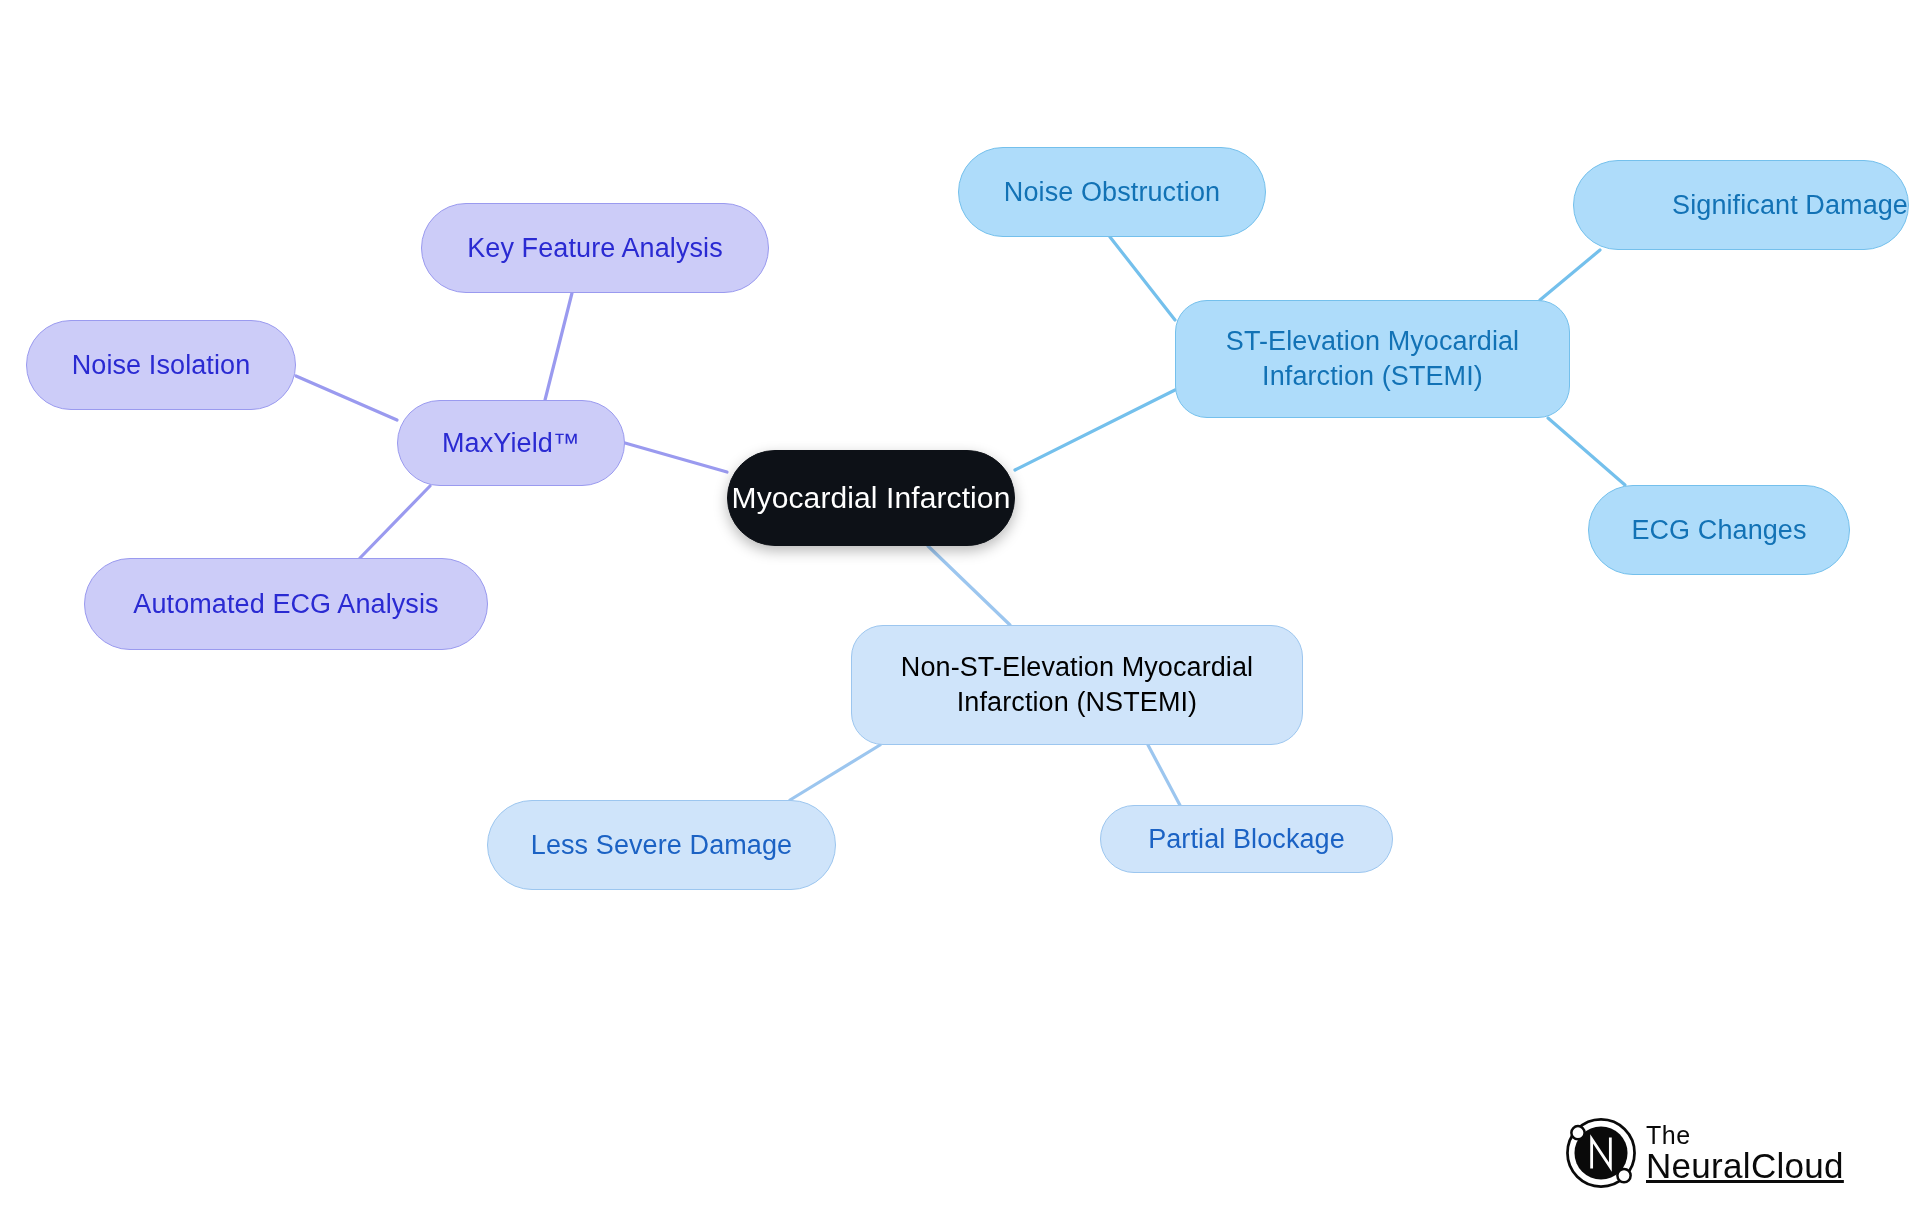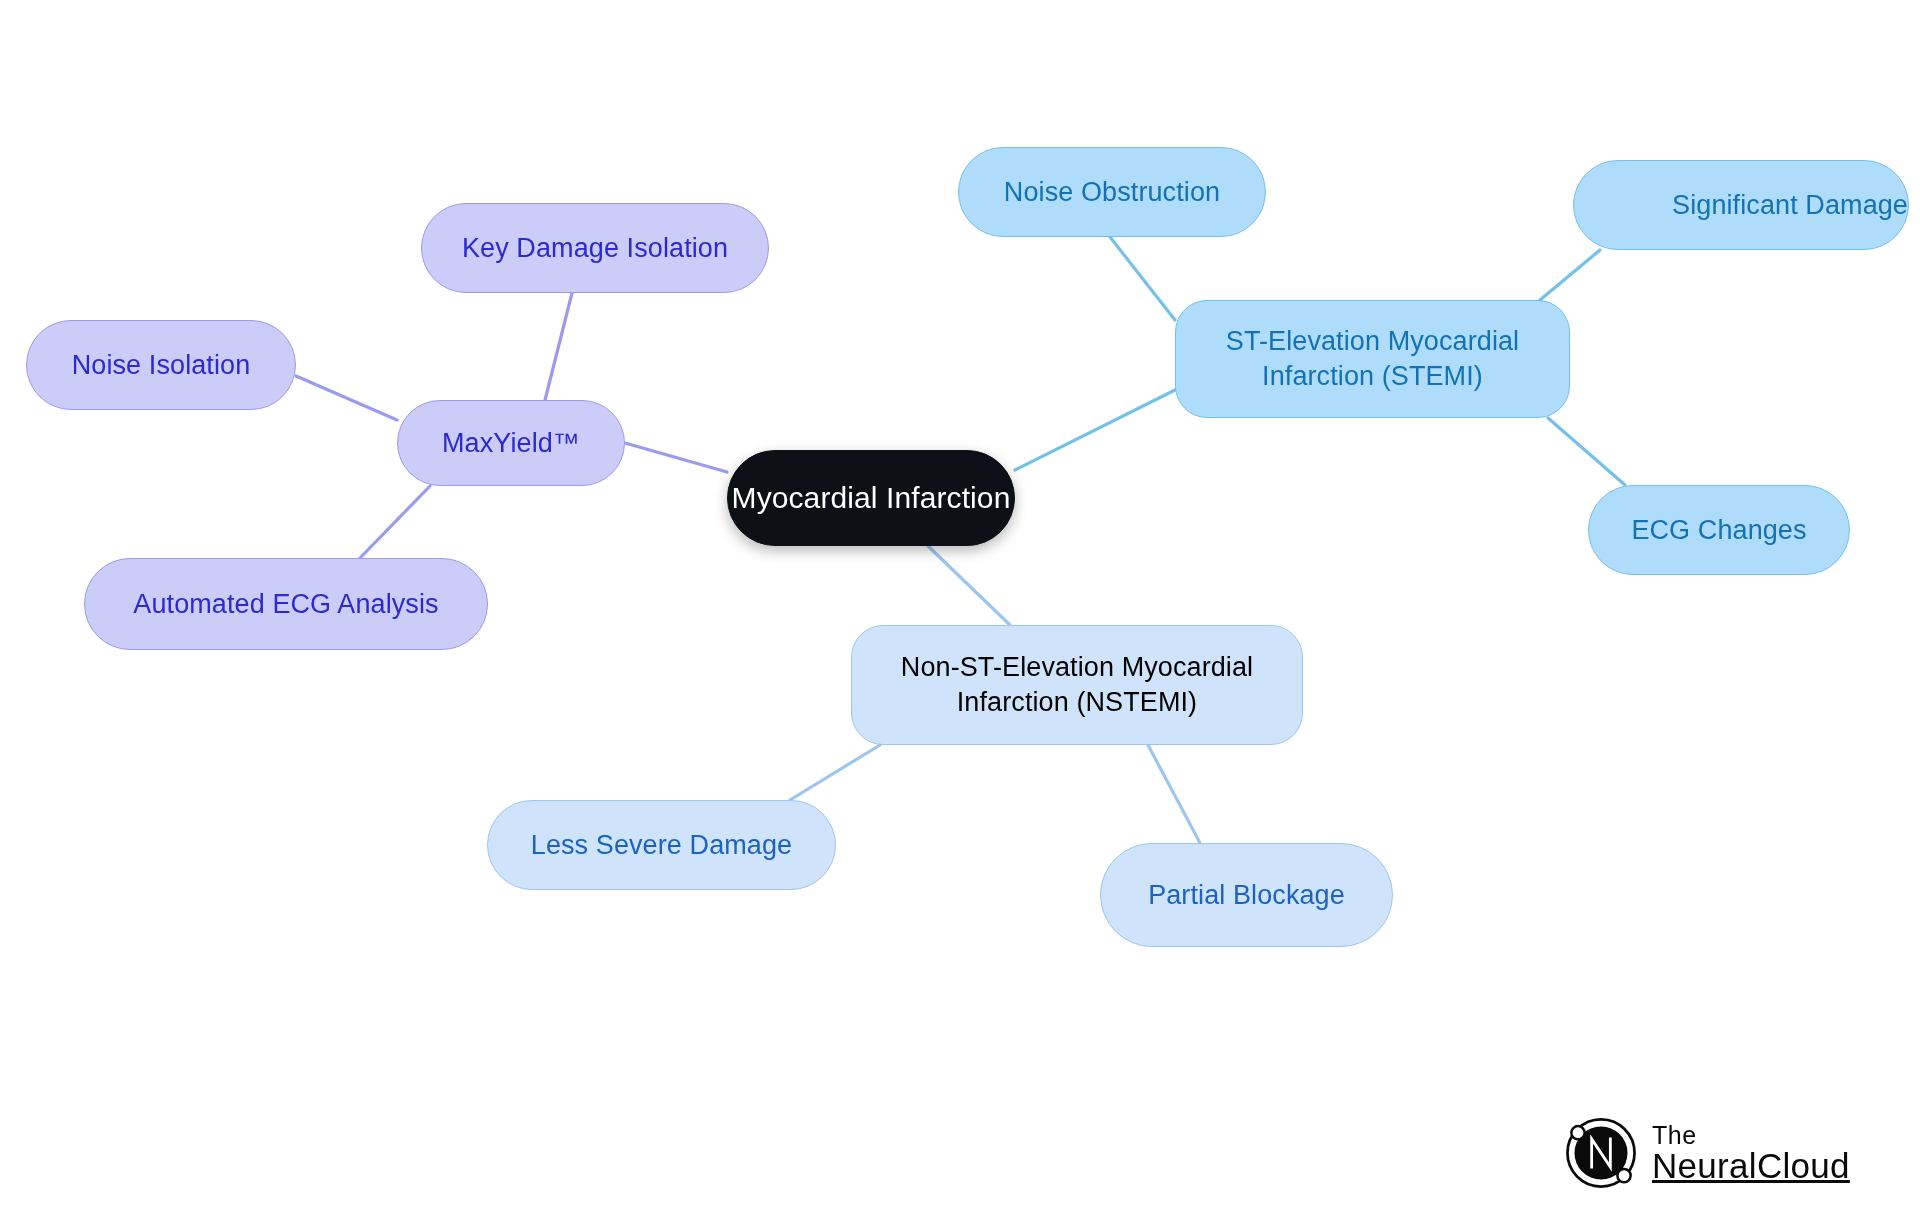--- a/index.html
+++ b/index.html
@@ -96,21 +96,21 @@
 
   
   #logo {
     position: absolute;
     left: 1562px;
     top: 1112px;
     width: 330px;
     height: 82px;
     display: flex;
     align-items: center;
-    gap: 12px;
+    gap: 6px;
   }
   #logo-mark { width: 78px; height: 78px; flex: 0 0 78px; }
   #logo-text {
     display: flex;
     flex-direction: column;
     justify-content: center;
     color: #0a0a0a;
   }
   #logo-the {
     font-size: 25px;
@@ -172,29 +172,29 @@
     <span>ECG Changes</span>
   </div>
 
   <div class="node paleblue-branch" style="left:851px; top:625px; width:452px; height:120px;">
     <span>Non-ST-Elevation Myocardial
 Infarction (NSTEMI)</span>
   </div>
   <div class="node paleblue-leaf" style="left:487px; top:800px; width:349px; height:90px;">
     <span>Less Severe Damage</span>
   </div>
-  <div class="node paleblue-leaf" style="left:1100px; top:843px; width:293px; height:104px;">
+  <div class="node paleblue-leaf" style="left:1100px; top:805px; width:293px; height:68px;">
     <span>Partial Blockage</span>
   </div>
 
   <div class="node purple-branch" style="left:397px; top:400px; width:228px; height:86px;">
     <span>MaxYield™</span>
   </div>
   <div class="node purple-leaf" style="left:421px; top:203px; width:348px; height:90px;">
-    <span>Key Damage Isolation</span>
+    <span>Key Feature Analysis</span>
   </div>
   <div class="node purple-leaf" style="left:26px; top:320px; width:270px; height:90px;">
     <span>Noise Isolation</span>
   </div>
   <div class="node purple-leaf" style="left:84px; top:558px; width:404px; height:92px;align-items:center;">
     <span>Automated ECG Analysis</span>
   </div>
 
   <div id="logo">
     <svg id="logo-mark" viewBox="0 0 100 100" xmlns="http://www.w3.org/2000/svg">

